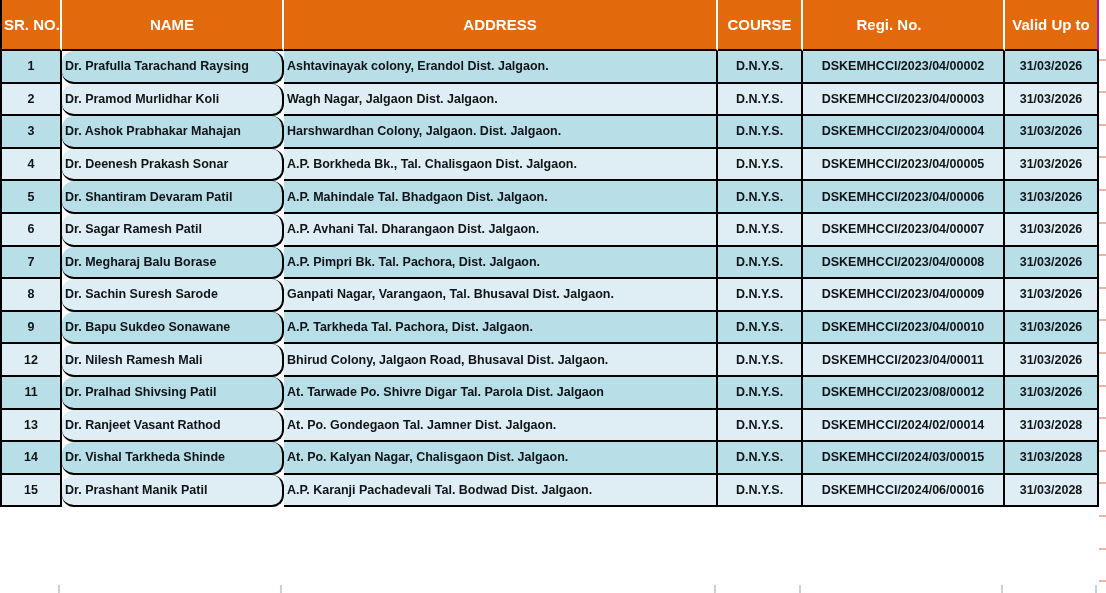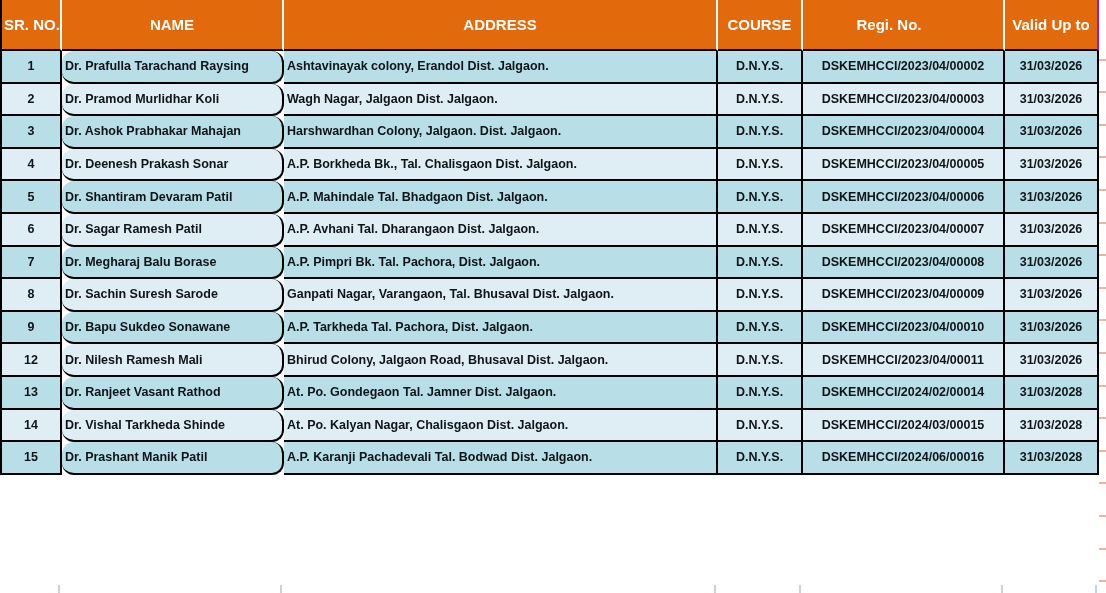--- a/index.html
+++ b/index.html
@@ -172,20 +172,28 @@
 
     <tr>
       <td class="c-sr">12</td>
       <td class="c-name">Dr. Nilesh Ramesh Mali</td>
       <td class="c-addr">Bhirud Colony, Jalgaon Road, Bhusaval Dist. Jalgaon.</td>
       <td class="c-course">D.N.Y.S.</td>
       <td class="c-regi">DSKEMHCCI/2023/04/00011</td>
       <td class="c-valid">31/03/2026</td>
     </tr>
 
+    <tr>
+      <td class="c-sr">11</td>
+      <td class="c-name">Dr. Pralhad Shivsing Patil</td>
+      <td class="c-addr">At. Tarwade Po. Shivre Digar Tal. Parola Dist. Jalgaon</td>
+      <td class="c-course">D.N.Y.S.</td>
+      <td class="c-regi">DSKEMHCCI/2023/08/00012</td>
+      <td class="c-valid">31/03/2026</td>
+    </tr>
 
 
     <tr>
       <td class="c-sr">13</td>
       <td class="c-name">Dr. Ranjeet Vasant Rathod</td>
       <td class="c-addr">At. Po. Gondegaon Tal. Jamner Dist. Jalgaon.</td>
       <td class="c-course">D.N.Y.S.</td>
       <td class="c-regi">DSKEMHCCI/2024/02/00014</td>
       <td class="c-valid">31/03/2028</td>
     </tr>

